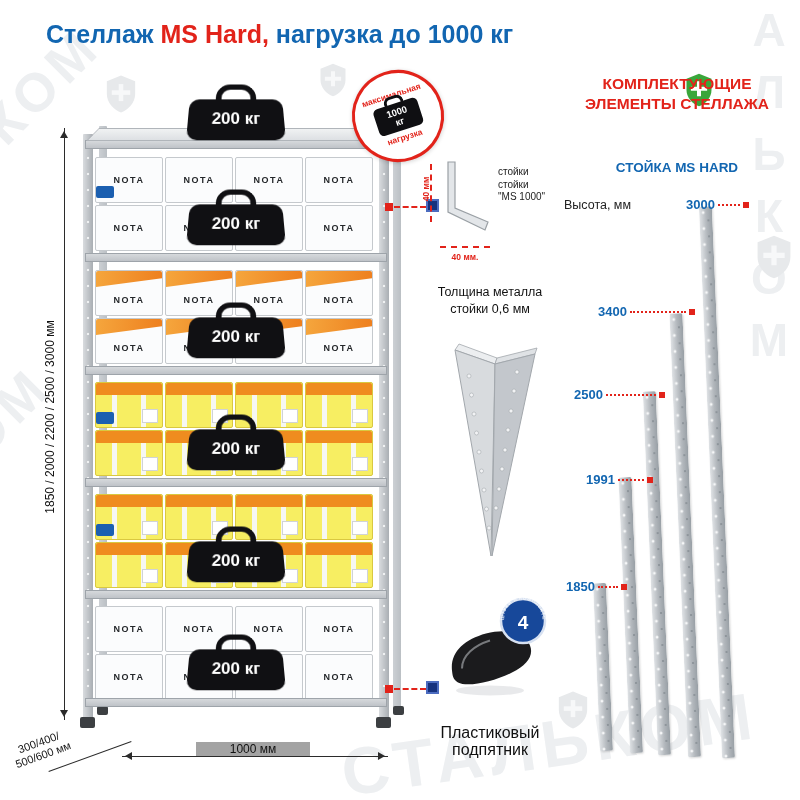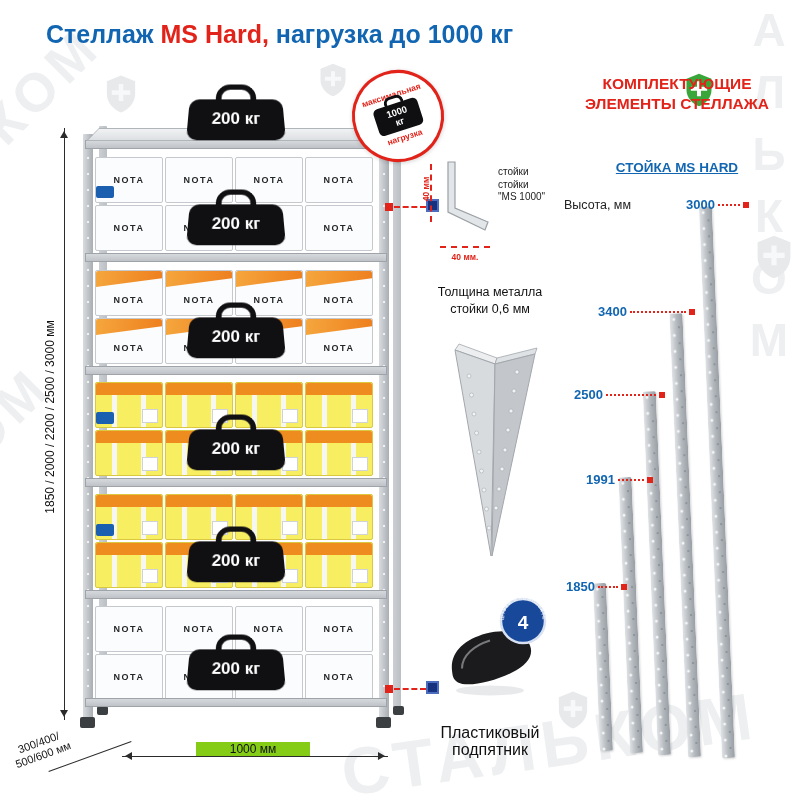--- a/index.html
+++ b/index.html
@@ -77,21 +77,21 @@
   .dim-line-v::after{content:"";position:absolute;left:-5px;bottom:-1px;
     border:4px solid transparent;border-top:7px solid #2b2b2b;}
   .dim-label-v{position:absolute;left:-230px;top:410px;width:560px;text-align:center;
     font-size:12px;color:#111;transform:rotate(-90deg);z-index:2;}
   .dim-line-w{position:absolute;left:122px;top:756px;width:266px;border-top:1.5px solid #2b2b2b;z-index:1;}
   .dim-line-w::before{content:"";position:absolute;left:-1px;top:-5.5px;
     border:4px solid transparent;border-right:7px solid #2b2b2b;}
   .dim-line-w::after{content:"";position:absolute;right:-1px;top:-5.5px;
     border:4px solid transparent;border-left:7px solid #2b2b2b;}
   .dim-label-w{position:absolute;left:196px;top:742px;width:114px;text-align:center;
-    font-size:12px;color:#111;background:#84cc16;z-index:2;}
+    font-size:12px;color:#111;background:#a3a3a3;z-index:2;}
   .dim-line-d{position:absolute;left:46px;top:756px;width:88px;border-top:1.5px solid #2b2b2b;
     transform:rotate(-20deg);z-index:1;}
   .dim-label-d{position:absolute;left:12px;top:736px;font-size:11px;color:#111;line-height:13px;
     text-align:center;transform:rotate(-20deg);z-index:2;}
 
   
   .msq-red{position:absolute;width:8px;height:8px;background:#e2231a;z-index:5;}
   .mdash{position:absolute;border-top:2px dashed #e2231a;z-index:5;}
   .msq-blue{position:absolute;width:13px;height:13px;background:#16327e;border:2px solid #4c6cc0;
     box-sizing:border-box;z-index:5;}
@@ -105,21 +105,21 @@
     line-height:12.5px;z-index:2;}
   .thickness{position:absolute;left:425px;top:284px;width:130px;text-align:center;
     font-size:12.5px;color:#111;line-height:17px;z-index:2;}
   .foot-label{position:absolute;left:425px;top:724px;width:130px;text-align:center;
     font-size:16px;color:#111;line-height:17px;z-index:2;}
 
   
   .comp-header{position:absolute;left:558px;top:74px;width:238px;text-align:center;
     color:#e2231a;font-weight:bold;font-size:15.5px;line-height:20px;z-index:2;}
   .stand-title{position:absolute;left:558px;top:160px;width:238px;text-align:center;
-    color:#1266b1;font-weight:bold;font-size:13.5px;z-index:2;text-decoration:underline;}
+    color:#1266b1;font-weight:bold;font-size:13.5px;z-index:2;}
   .height-label{position:absolute;left:564px;top:198px;font-size:12.5px;color:#222;z-index:2;}
   .cpost{position:absolute;width:13px;border-radius:2px;transform:rotate(-2.4deg);
     transform-origin:50% 100%;z-index:1;box-shadow:1px 1px 2px rgba(0,0,0,.15);
     background-image:radial-gradient(circle at 4px 6px,#f6f7f8 1.3px,rgba(0,0,0,0) 1.7px),
       radial-gradient(circle at 9px 14px,#8e959b 1.1px,rgba(0,0,0,0) 1.5px),
       linear-gradient(90deg,#e0e3e6,#b2b7bc 55%,#989fa5);
     background-size:13px 16px,13px 16px,100% 100%;}
   .post-label{position:absolute;display:flex;align-items:center;gap:3px;color:#1266b1;
     font-weight:bold;font-size:13px;z-index:2;}
   .post-label .leader{border-top:2px dotted #e2231a;height:0;}

